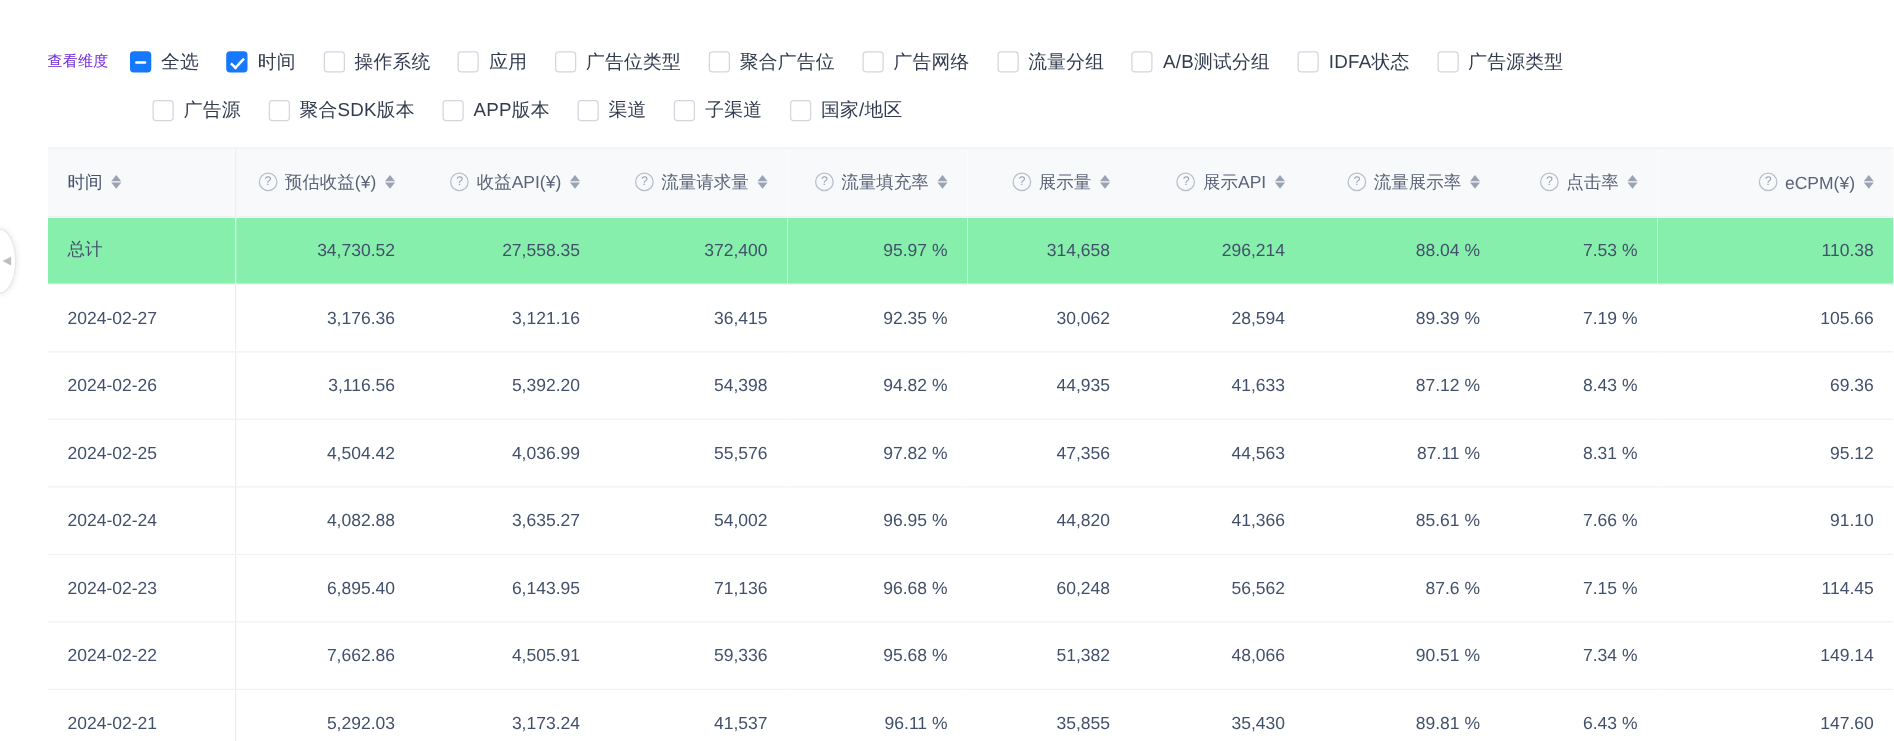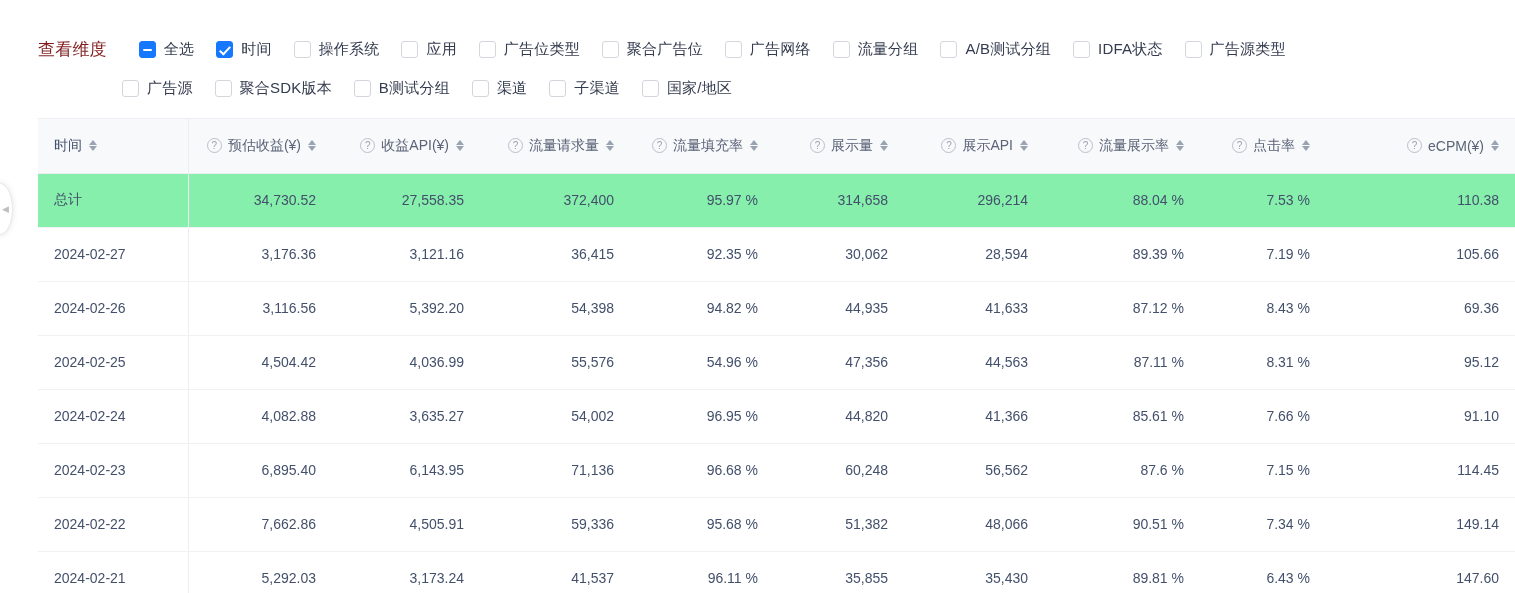--- a/index.html
+++ b/index.html
@@ -46,23 +46,23 @@
     padding: 34px 0 0 38px;
   }
   .dim-row {
     display: flex;
     align-items: center;
     flex-wrap: nowrap;
     height: 30px;
   }
   .dim-row.second { padding-left: 84px; margin-top: 9px; text-align: center; }
   .dim-title {
-    font-size: 17px;
-    color: #7f1d1d;
-    margin-right: 18px;
+    font-size: 12px;
+    color: #6d28d9;
+    margin-right: 3px;
     white-space: nowrap;
     letter-spacing: .2px;
   }
   .cb-item {
     display: flex;
     align-items: center;
     margin-right: 22px;
     white-space: nowrap;
     cursor: pointer;
   }
@@ -263,21 +263,21 @@
           <div class="cb-item ">
             <span class="cb-box"></span>
             <span class="cb-label">广告源</span>
           </div>
           <div class="cb-item ">
             <span class="cb-box"></span>
             <span class="cb-label">聚合SDK版本</span>
           </div>
           <div class="cb-item ">
             <span class="cb-box"></span>
-            <span class="cb-label">B测试分组</span>
+            <span class="cb-label">APP版本</span>
           </div>
           <div class="cb-item ">
             <span class="cb-box"></span>
             <span class="cb-label">渠道</span>
           </div>
           <div class="cb-item ">
             <span class="cb-box"></span>
             <span class="cb-label">子渠道</span>
           </div>
           <div class="cb-item ">
@@ -428,21 +428,21 @@
             <td class="col-impapi">41,633</td>
             <td class="col-ratio">87.12 %</td>
             <td class="col-ctr">8.43 %</td>
             <td class="col-ecpm">69.36</td>
           </tr>
           <tr class="">
             <td class="col-time">2024-02-25</td>
             <td class="col-rev">4,504.42</td>
             <td class="col-revapi">4,036.99</td>
             <td class="col-req">55,576</td>
-            <td class="col-fill">54.96 %</td>
+            <td class="col-fill">97.82 %</td>
             <td class="col-imp">47,356</td>
             <td class="col-impapi">44,563</td>
             <td class="col-ratio">87.11 %</td>
             <td class="col-ctr">8.31 %</td>
             <td class="col-ecpm">95.12</td>
           </tr>
           <tr class="">
             <td class="col-time">2024-02-24</td>
             <td class="col-rev">4,082.88</td>
             <td class="col-revapi">3,635.27</td>

